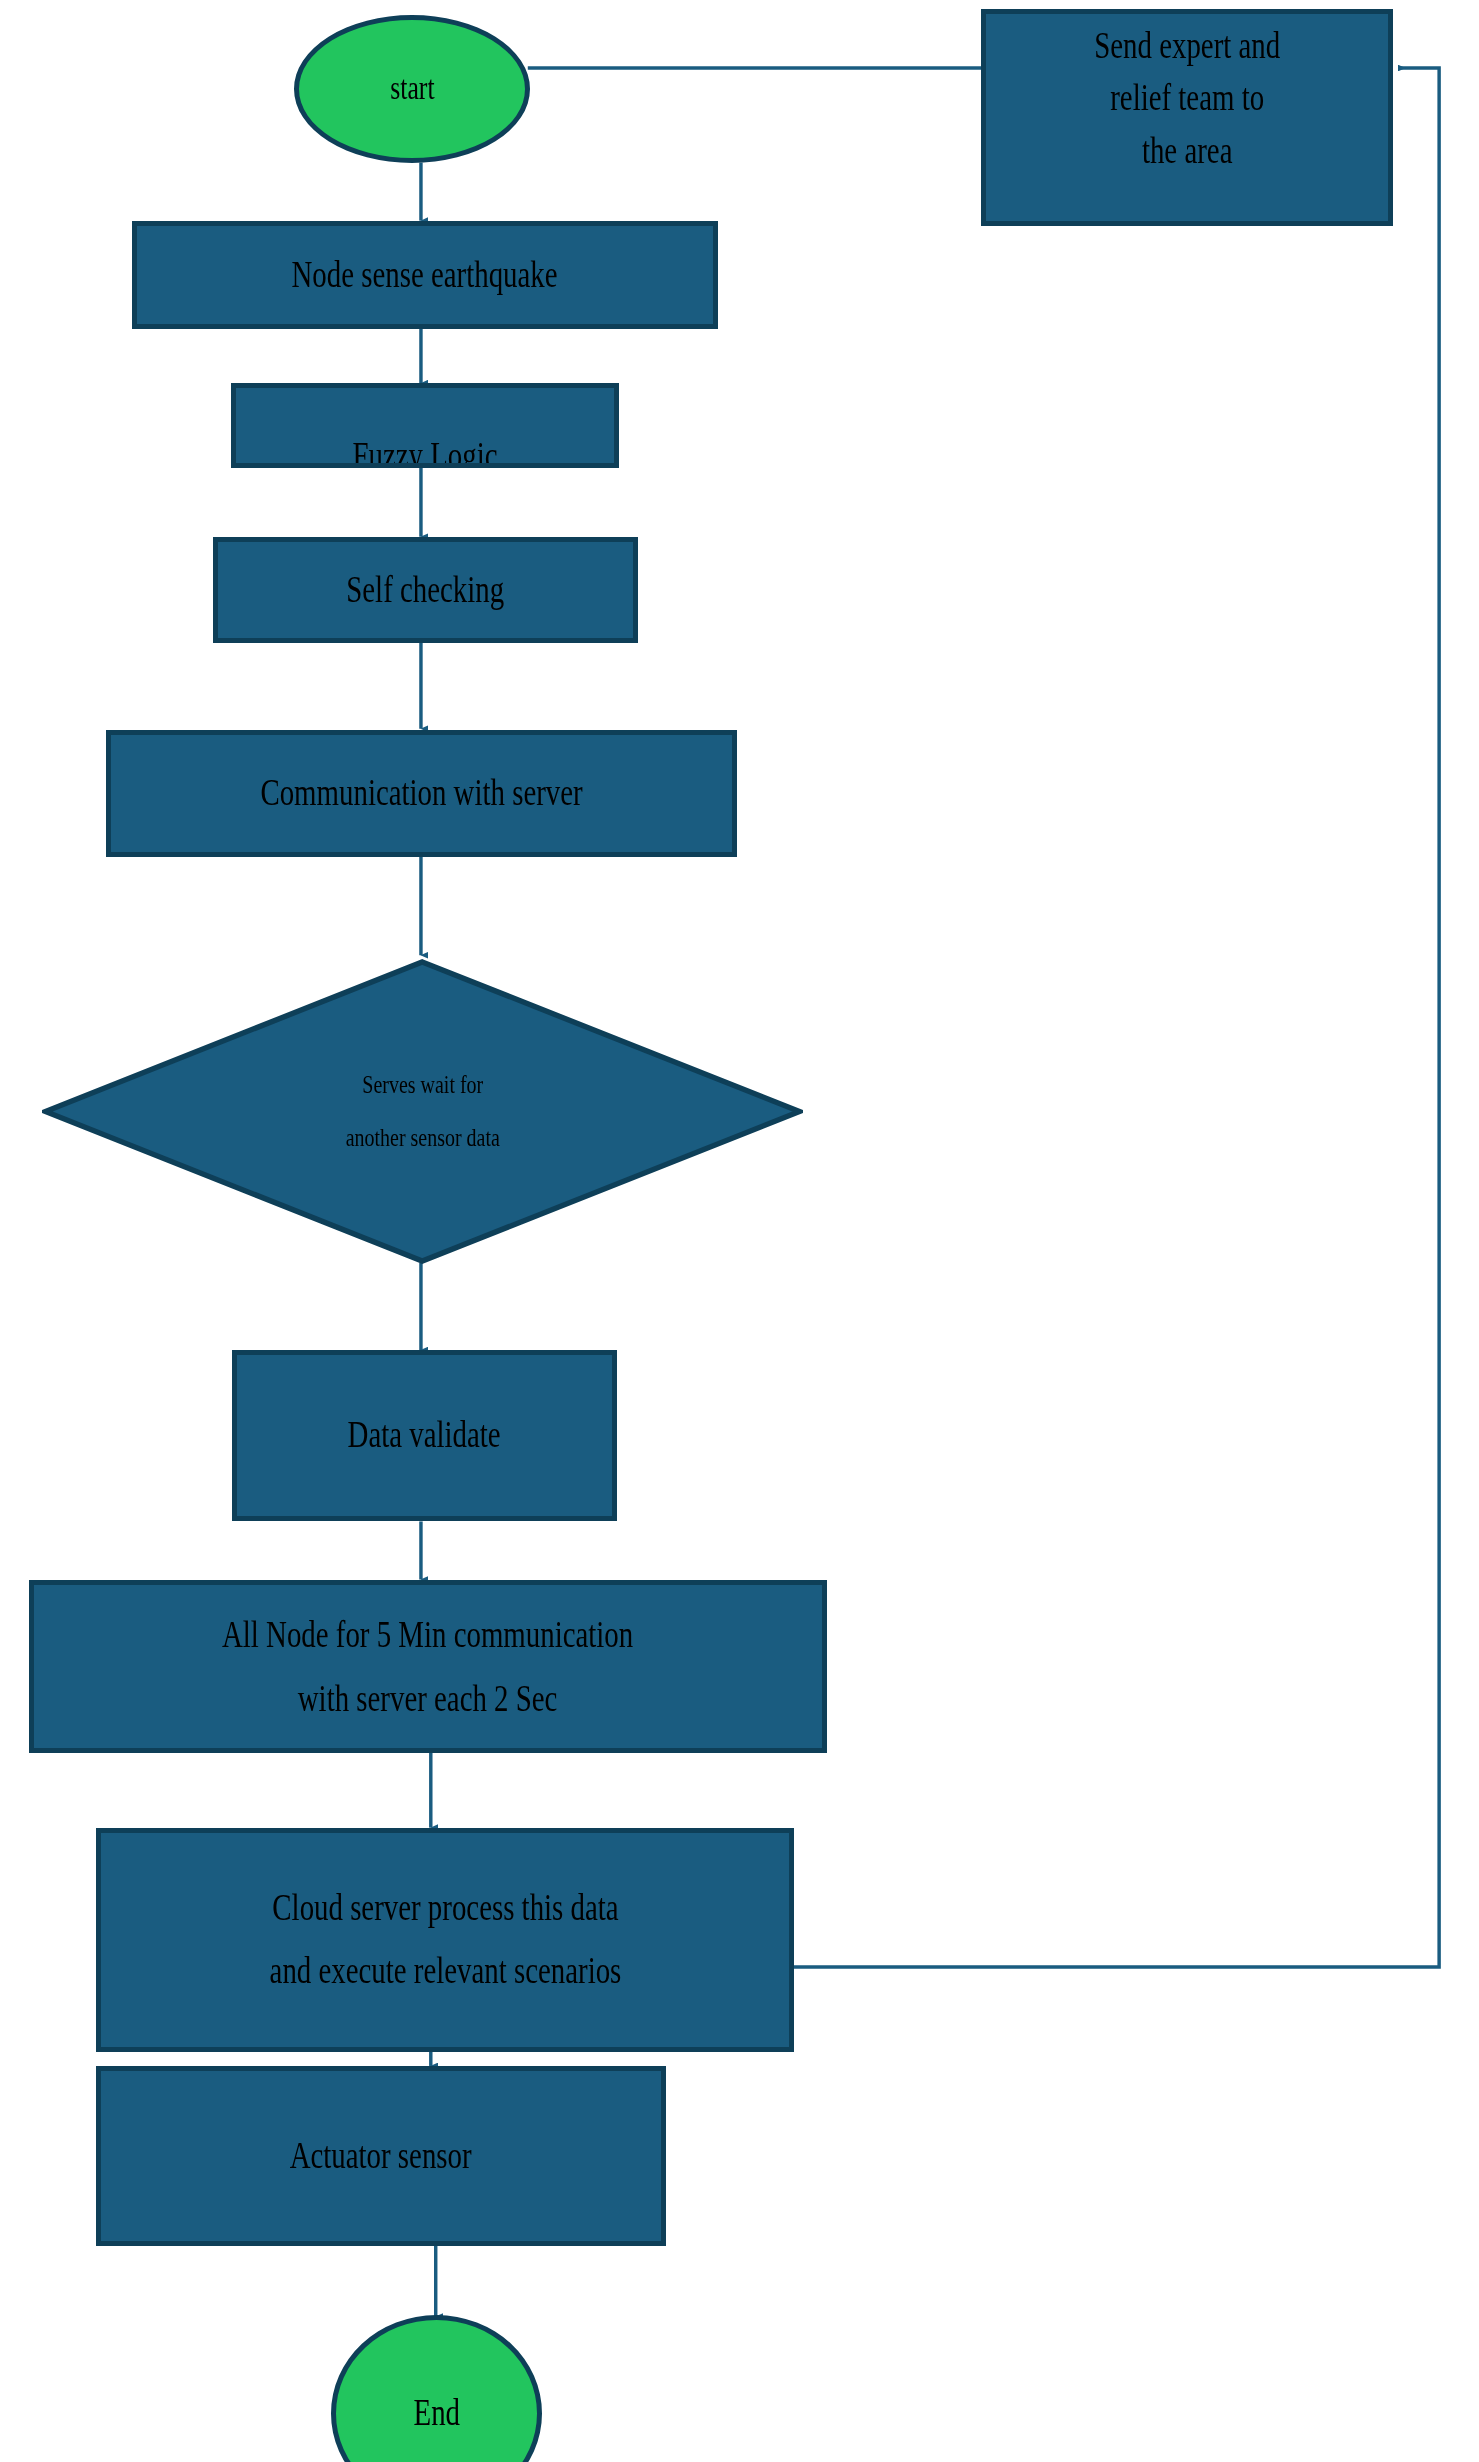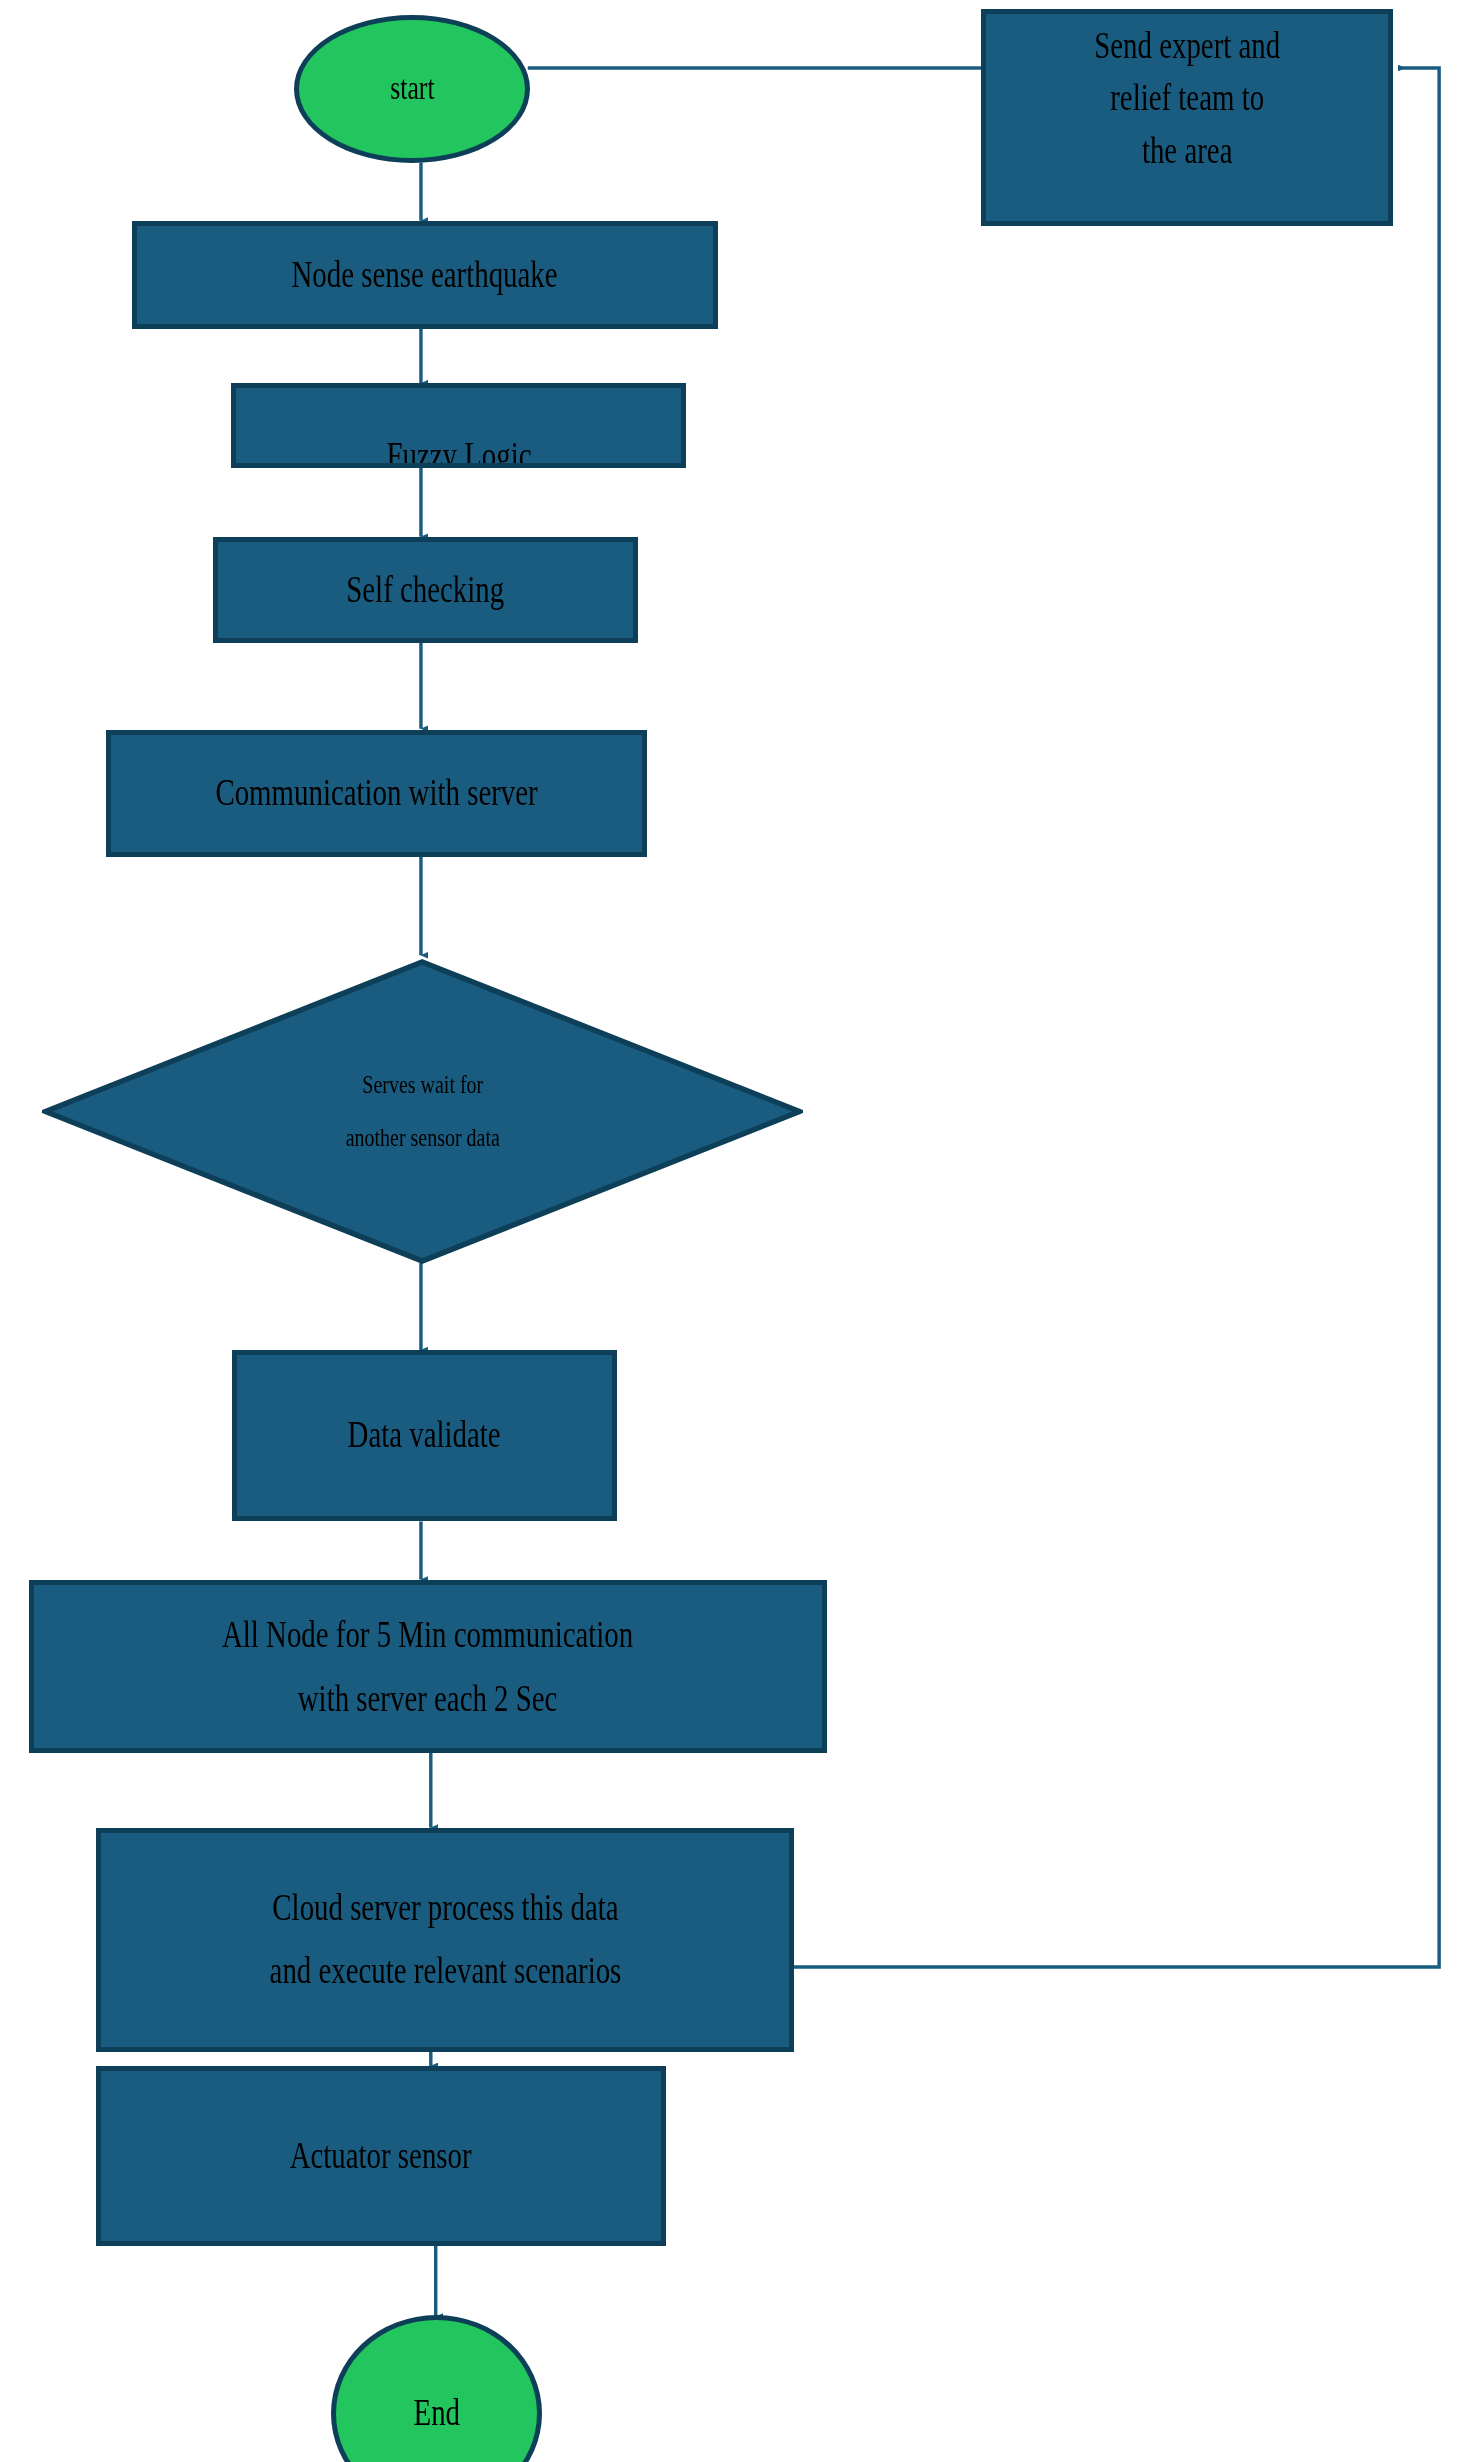--- a/index.html
+++ b/index.html
@@ -108,31 +108,31 @@
       <div class="label t-send">Send expert and
 relief   team to
 the area</div>
     </div>
   </div>
 
   <div class="node proc" style="left:132px;top:221px;width:586px;height:108px;">
     <div class="label t-node">Node sense earthquake</div>
   </div>
 
-  <div class="node proc clip overflow-box" style="left:231px;top:383px;width:455px;height:85px;">
+  <div class="node proc clip overflow-box" style="left:231px;top:383px;width:388px;height:85px;">
     <div class="lbl-inner" style="margin-top:42px;">
       <div class="label t-fuzzy">Fuzzy Logic</div>
     </div>
   </div>
 
   <div class="node proc" style="left:213px;top:537px;width:425px;height:106px;">
     <div class="label t-self">Self checking</div>
   </div>
 
-  <div class="node proc" style="left:106px;top:730px;width:541px;height:127px;">
+  <div class="node proc" style="left:106px;top:730px;width:631px;height:127px;">
     <div class="label t-comm">Communication with server</div>
   </div>
 
   <div class="diamond-wrap" style="left:42px;top:959px;width:761px;height:305px;">
     <svg class="diamond-shape" width="761" height="305" viewBox="0 0 1545 620" xmlns="http://www.w3.org/2000/svg">
       <polygon points="772,6 1539,310 772,614 6,310" fill="#1a5c80" stroke="#0e3f58" stroke-width="11"></polygon>
     </svg>
     <div style="position:absolute;left:0;top:0;width:761px;height:305px;
                 display:flex;align-items:center;justify-content:center;">
       <div class="label t-diamond" style="line-height:2.05;">Serves wait for

